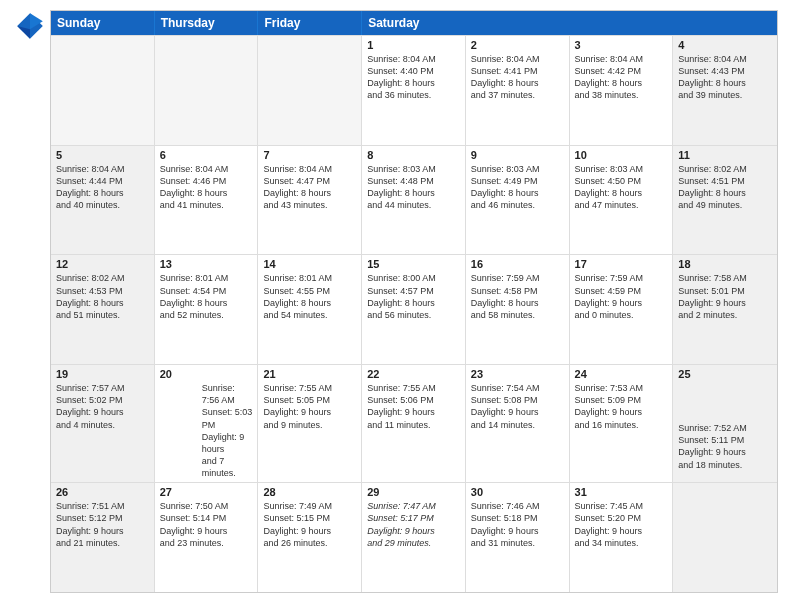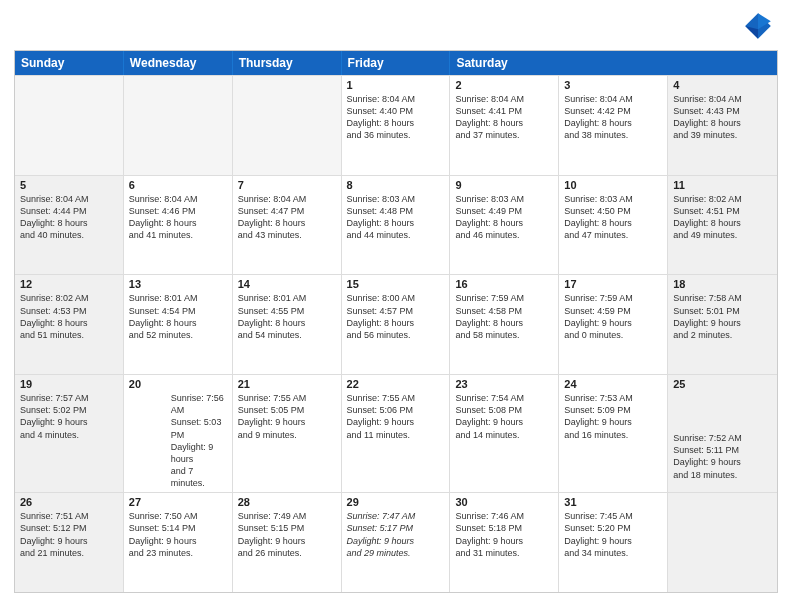--- a/index.html
+++ b/index.html
@@ -7,23 +7,22 @@
       width: 792px;
       height: 612px;
       font-family: Arial, sans-serif;
       background: #fff;
       overflow: hidden;
     }
     .page {
       width: 792px;
       height: 612px;
       display: flex;
-      flex-direction: column;
+      flex-direction: row;
       padding: 10px 14px 19px 14px;
-      align-items: flex-end;
     }
     .header {
       display: flex;
       justify-content: space-between;
       align-items: flex-start;
       margin-bottom: 8px;
     }
     .logo {
       display: flex;
       align-items: center;
@@ -128,21 +127,20 @@
     </div>
     <div class="title-block">
       <div class="month-title"></div>
       <div class="location"></div>
     </div>
   </div>
 
   <div class="calendar">
     <div class="cal-header">
     <div class="cal-header-cell">Sunday</div>
-        <div class="cal-header-cell">Wednesday</div>
         <div class="cal-header-cell">Thursday</div>
         <div class="cal-header-cell">Friday</div>
         <div class="cal-header-cell">Saturday</div>
       </div>
     <div class="cal-body">
     <div class="cal-row">
           <div class="cal-cell empty"></div>
           <div class="cal-cell empty"></div>
           <div class="cal-cell empty"></div>
           <div class="cal-cell">

